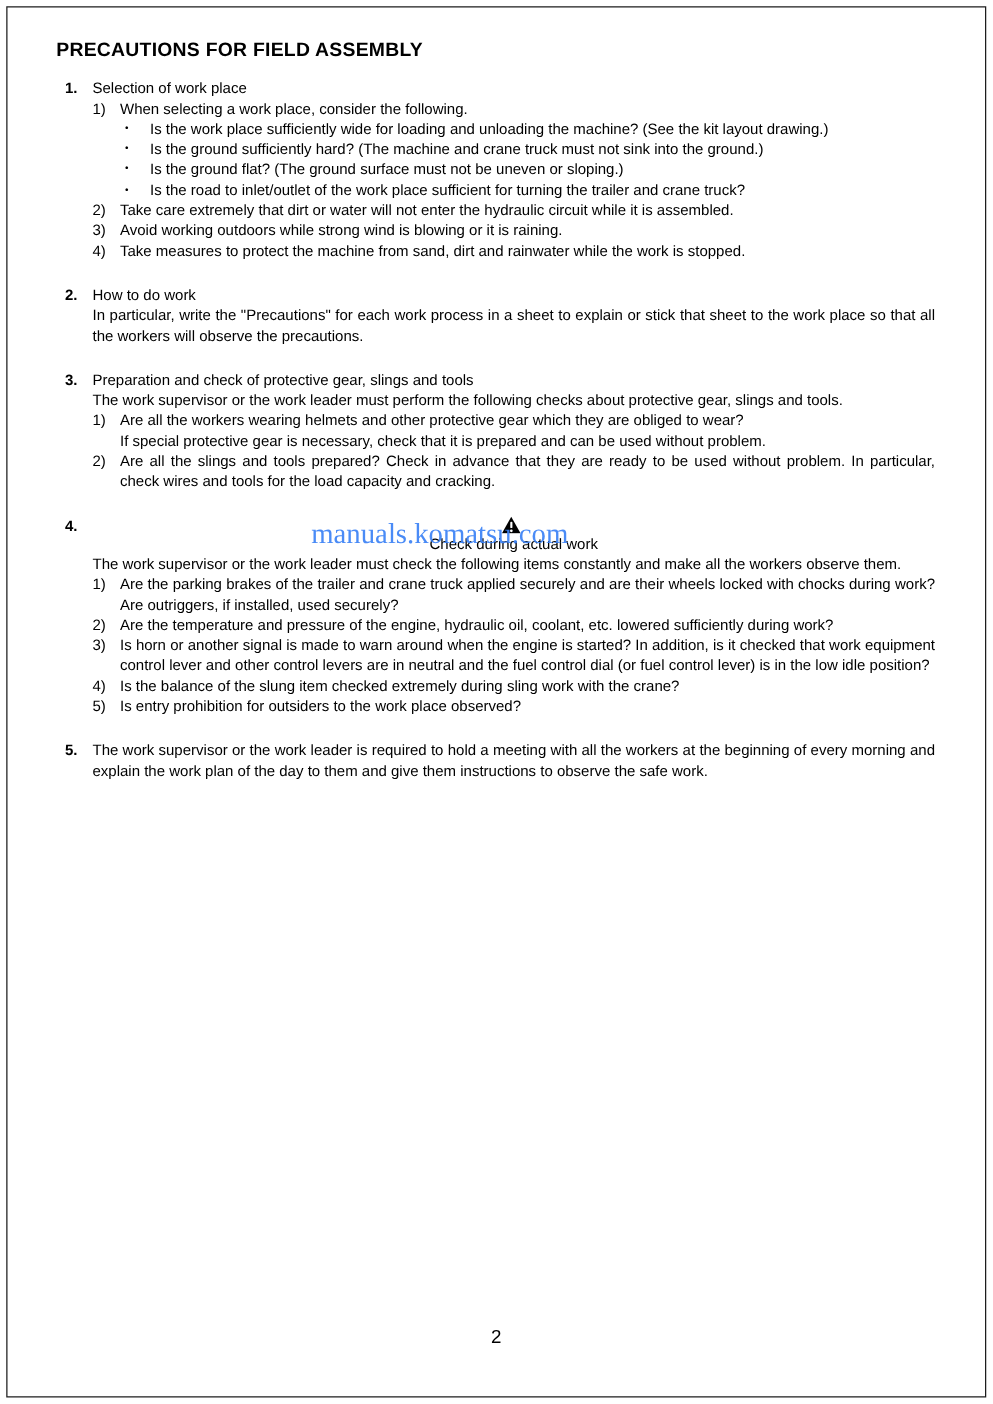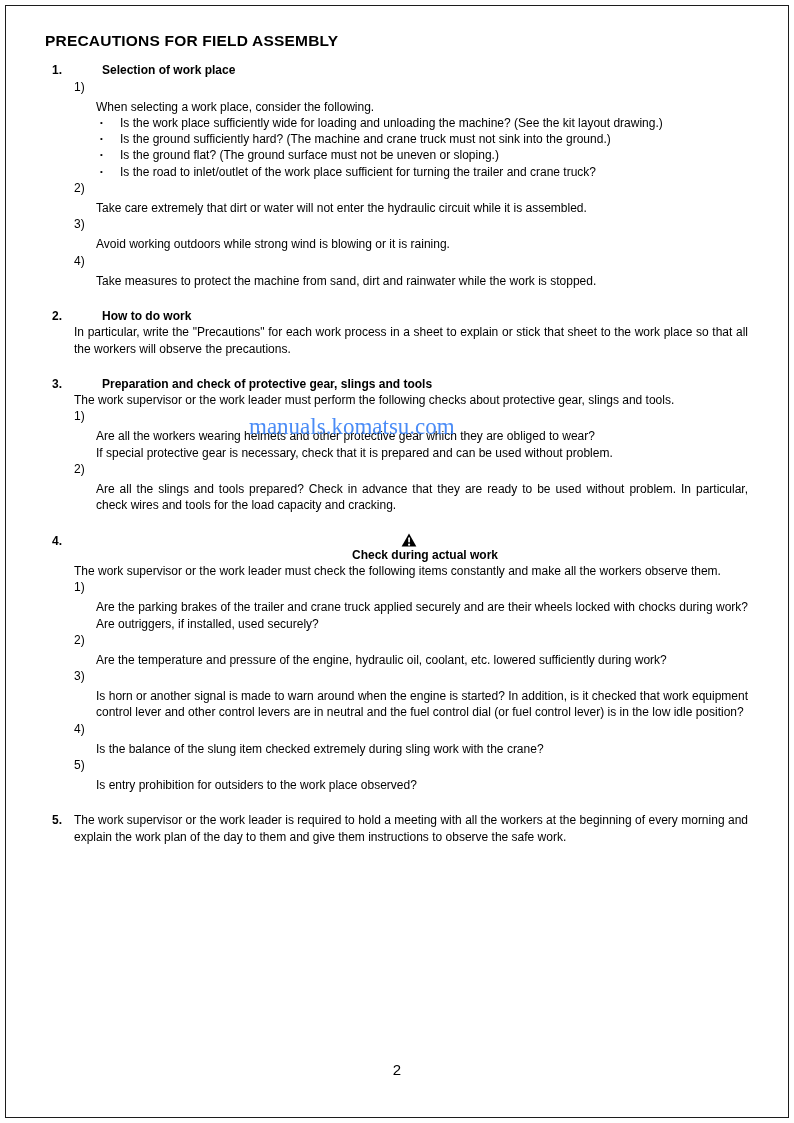--- a/index.html
+++ b/index.html
@@ -20,27 +20,27 @@
     position: absolute; left: 45px; top: 33px; width: 703px;
     font-size: 12px; line-height: 16.3px;
   }
   .doc-title {
     font-size: 15.5px; font-weight: bold; letter-spacing: .2px;
     margin: 0 0 13px 0;
   }
   .sec { display: flex; margin: 0 0 19px 7px; }
   .sec > .snum { flex: none; width: 22px; font-weight: bold; }
   .sec > .sbody { flex: 1; min-width: 0; }
-  .sec .heading { font-weight: bold; margin-left: 28px; }
+  .sec .heading { font-weight: normal; }
   .heading-row { display: flex; align-items: center; font-weight: bold; flex-direction: column; }
   .warn-ico { flex: none; margin: 0 5px 0 0; display: inline-flex; }
   .para { text-align: justify; }
   .item { display: flex; }
   .item > .inum { flex: none; width: 22px; }
-  .item > .itext { flex: 1; min-width: 0; text-align: justify; margin-top: 20px; }
+  .item > .itext { flex: 1; min-width: 0; text-align: justify; }
   .bullet { display: flex; }
   .bullet > .bchar { flex: none; width: 20px; padding-left: 4px; font-size: 8px; line-height: 16.3px; }
   .bullet > .btext { flex: 1; min-width: 0; text-align: justify; }
   .watermark {
     position: absolute; left: 249px; top: 414px;
     font-family: "Liberation Serif", "DejaVu Serif", serif;
     font-size: 23px; color: #3b82f6; opacity: .92;
     white-space: nowrap; z-index: 5;
   }
   .page-num {

